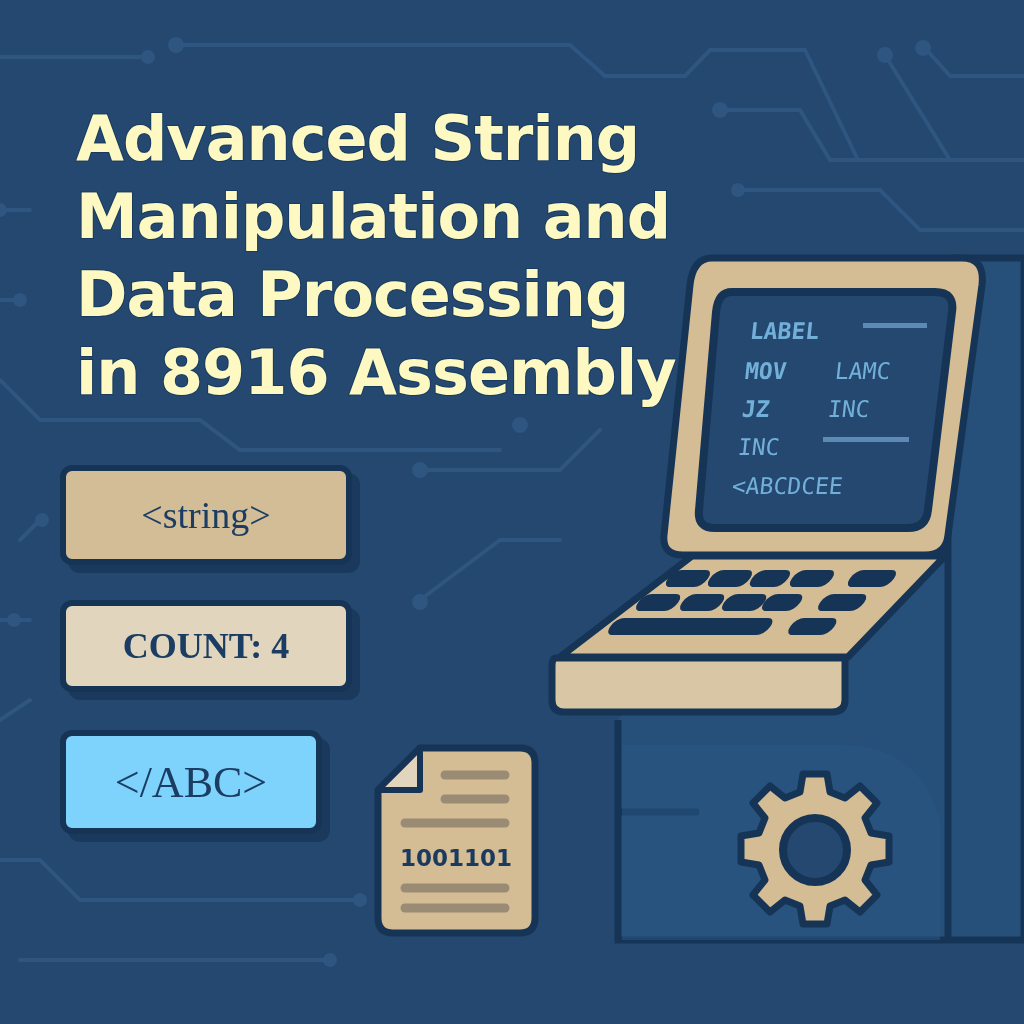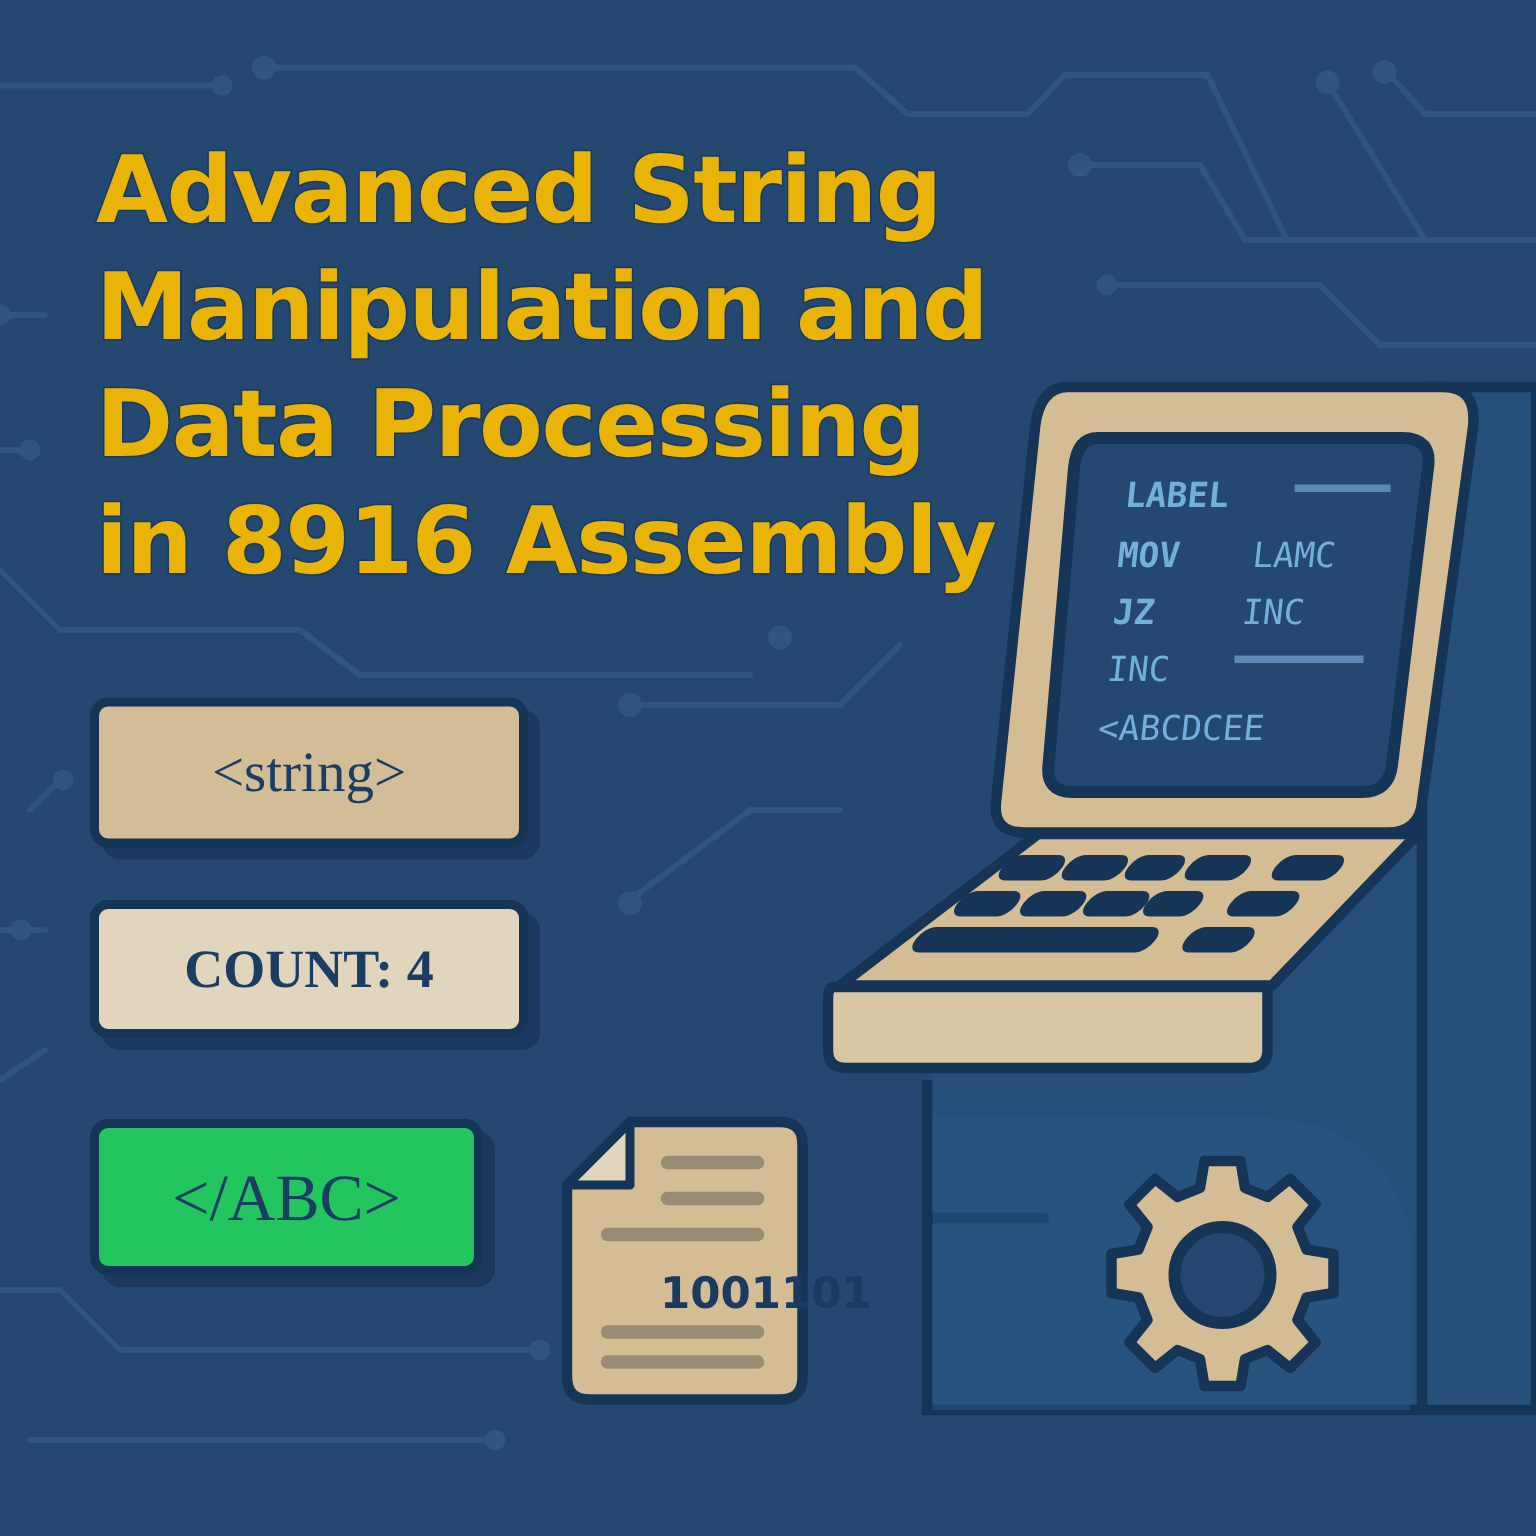--- a/index.html
+++ b/index.html
@@ -4,22 +4,22 @@
 <style>
   html, body { margin: 0; padding: 0; }
   body {
     width: 1024px; height: 1024px; overflow: hidden;
     background: #24486f;
     position: relative;
     font-family: "DejaVu Sans", sans-serif;
   }
   .bg-traces { position: absolute; left: 0; top: 0; width: 1024px; height: 1024px; }
   .title {
-    position: absolute; left: 64px; top: 88px; margin: 0;
-    color: #eab308;
+    position: absolute; left: 64px; top: 88px; margin: 12px;
+    color: #fef9c3;
     font-family: "DejaVu Sans", sans-serif;
     font-weight: bold;
     font-size: 62px;
     line-height: 78px;
     letter-spacing: -1px;
     -webkit-text-stroke: 2px #173a5e;
     paint-order: stroke fill;
   }
   .title span { display: block; }
   .tag {
@@ -27,37 +27,36 @@
     border: 6px solid #163456;
     border-radius: 12px;
     box-shadow: 8px 8px 0 rgba(15,40,70,0.45);
     display: flex; align-items: center; justify-content: center;
     color: #1b3d63;
     font-family: Liberation Serif, serif;
     box-sizing: border-box;
   }
   .tag-string { left: 60px; top: 465px; width: 292px; height: 100px; background: #d3bd96; font-size: 38px; }
   .tag-count  { left: 60px; top: 600px; width: 292px; height: 92px; background: #e1d5bd; font-size: 36px; font-weight: bold; }
-  .tag-abc    { left: 60px; top: 746px; width: 262px; height: 104px; background: #22c55e; font-size: 44px; justify-content: center; }
+  .tag-abc    { left: 60px; top: 730px; width: 262px; height: 104px; background: #7dd3fc; font-size: 44px; justify-content: center; }
   .scene { position: absolute; left: 0; top: 0; width: 1024px; height: 1024px; }
   .screen-text {
     position: absolute;
     font-family: "DejaVu Sans Mono", monospace;
     font-weight: bold;
     color: #72b0da;
     font-size: 23px;
     transform: skewX(-6deg);
     white-space: nowrap;
   }
   .doc-code {
     position: absolute; left: 400px; top: 845px;
     font-family: "DejaVu Sans", sans-serif;
-    font-weight: bold; font-size: 29px; color: #1a3a60;
+    font-weight: bold; font-size: 23px; color: #1a3a60;
     letter-spacing: 0px;
-    margin-left: 40px;
   }
 </style>
 </head>
 <body>
 
 <svg class="bg-traces" viewBox="0 0 1024 1024">
   <g stroke="#2e5680" stroke-width="4" fill="none" stroke-linecap="round">
     <path d="M0 57 H145"></path>
       <circle cx="148" cy="57" r="5" fill="#2e5680"></circle>
     <path d="M178 45 H570 L605 76 H685 L710 50 H805 L858 160"></path>

